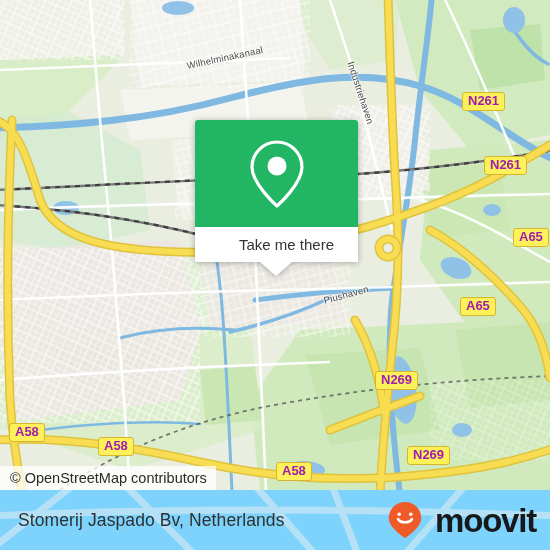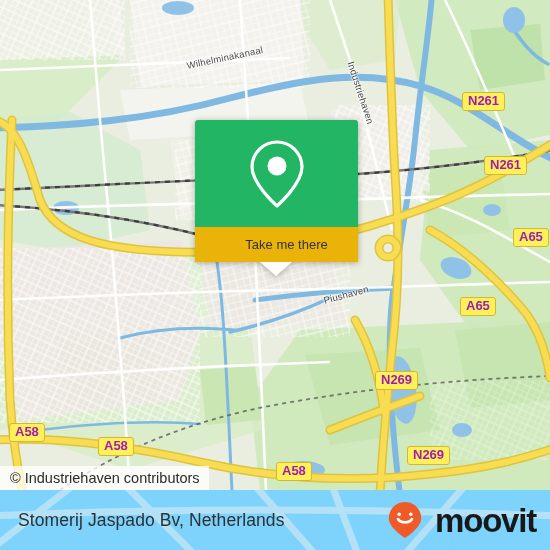--- a/index.html
+++ b/index.html
@@ -55,23 +55,23 @@
     position:absolute; left:195px; top:120px; width:163px;
     z-index:60;
     filter:drop-shadow(0 1px 3px rgba(0,0,0,.30));
   }
   #popup .head {
     height:107px; background:#22b563;
     border-radius:3px 3px 0 0;
     display:flex; align-items:center; justify-content:center;
   }
   #popup .cta {
-    height:35px; background:#eab308;
+    height:35px; background:#ffffff;
     display:flex; align-items:center; justify-content:center;
-    font-size:13px; color:#333437;padding-left:20px;
+    font-size:15px; color:#333437;padding-left:20px;
   }
   #popup .tail {
     position:absolute; left:65px; top:100%;
     width:0; height:0;
     border-left:16px solid transparent;
     border-right:16px solid transparent;
     border-top:14px solid #ffffff;
   }
 
   
@@ -240,21 +240,21 @@
       <div class="head">
         <svg width="60" height="72" viewBox="0 0 60 72">
           <path d="M30 4 C 16.2 4, 5 15.2, 5 29 C 5 46, 30 68, 30 68 C 30 68, 55 46, 55 29 C 55 15.2, 43.8 4, 30 4 Z" fill="none" stroke="#ffffff" stroke-width="3.2" stroke-linejoin="round"></path>
           <circle cx="30" cy="28" r="9.5" fill="#ffffff"></circle>
         </svg>
       </div>
       <div class="cta">Take me there</div>
       <div class="tail"></div>
     </div>
 
-    <div id="attribution">© Industriehaven contributors</div>
+    <div id="attribution">© OpenStreetMap contributors</div>
   </div>
 
   <div id="bottombar">
     <svg class="wm" viewBox="0 0 550 60" preserveAspectRatio="none">
       <g stroke="#eceff2" stroke-width="7" fill="none">
         <path d="M-10 60 L80 -10"></path>
         <path d="M120 -10 L200 70"></path>
         <path d="M250 -10 L320 70"></path>
         <path d="M400 70 L470 -10"></path>
         <path d="M-10 26 C 120 20, 300 16, 560 26"></path>

